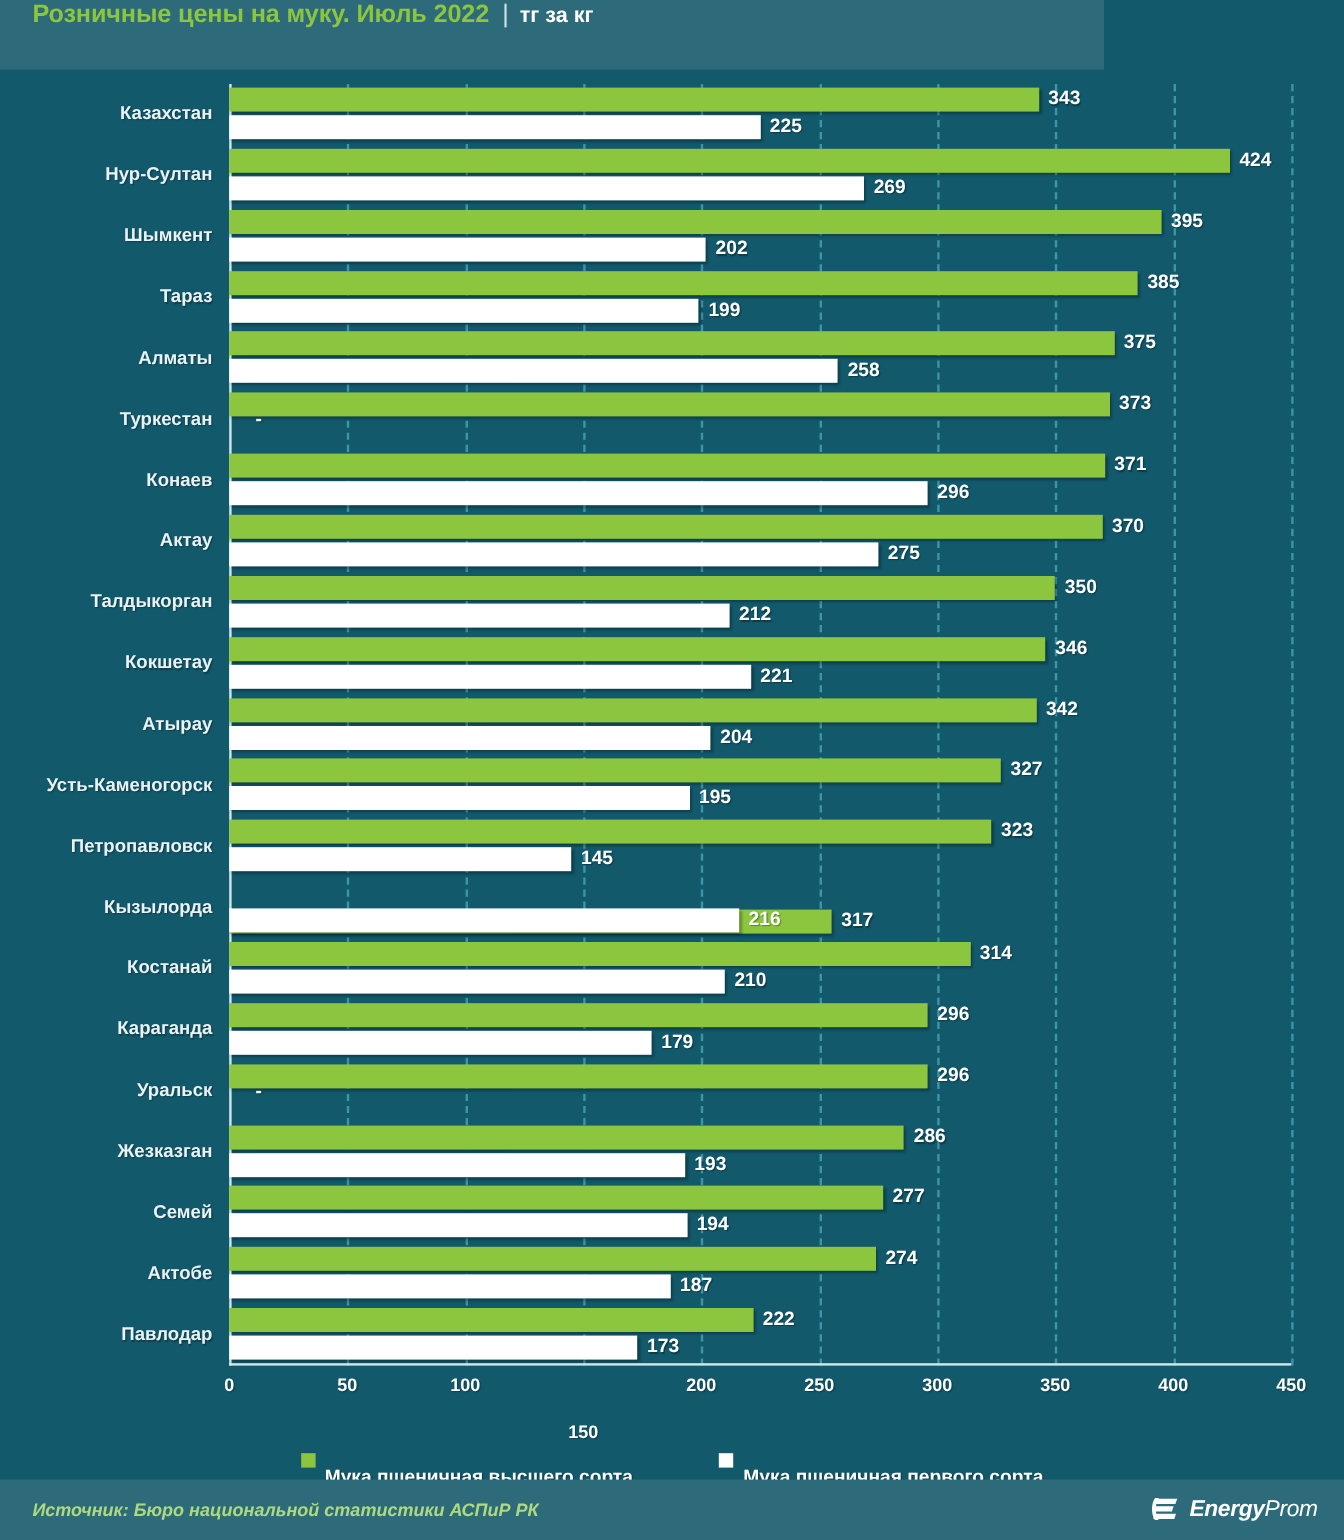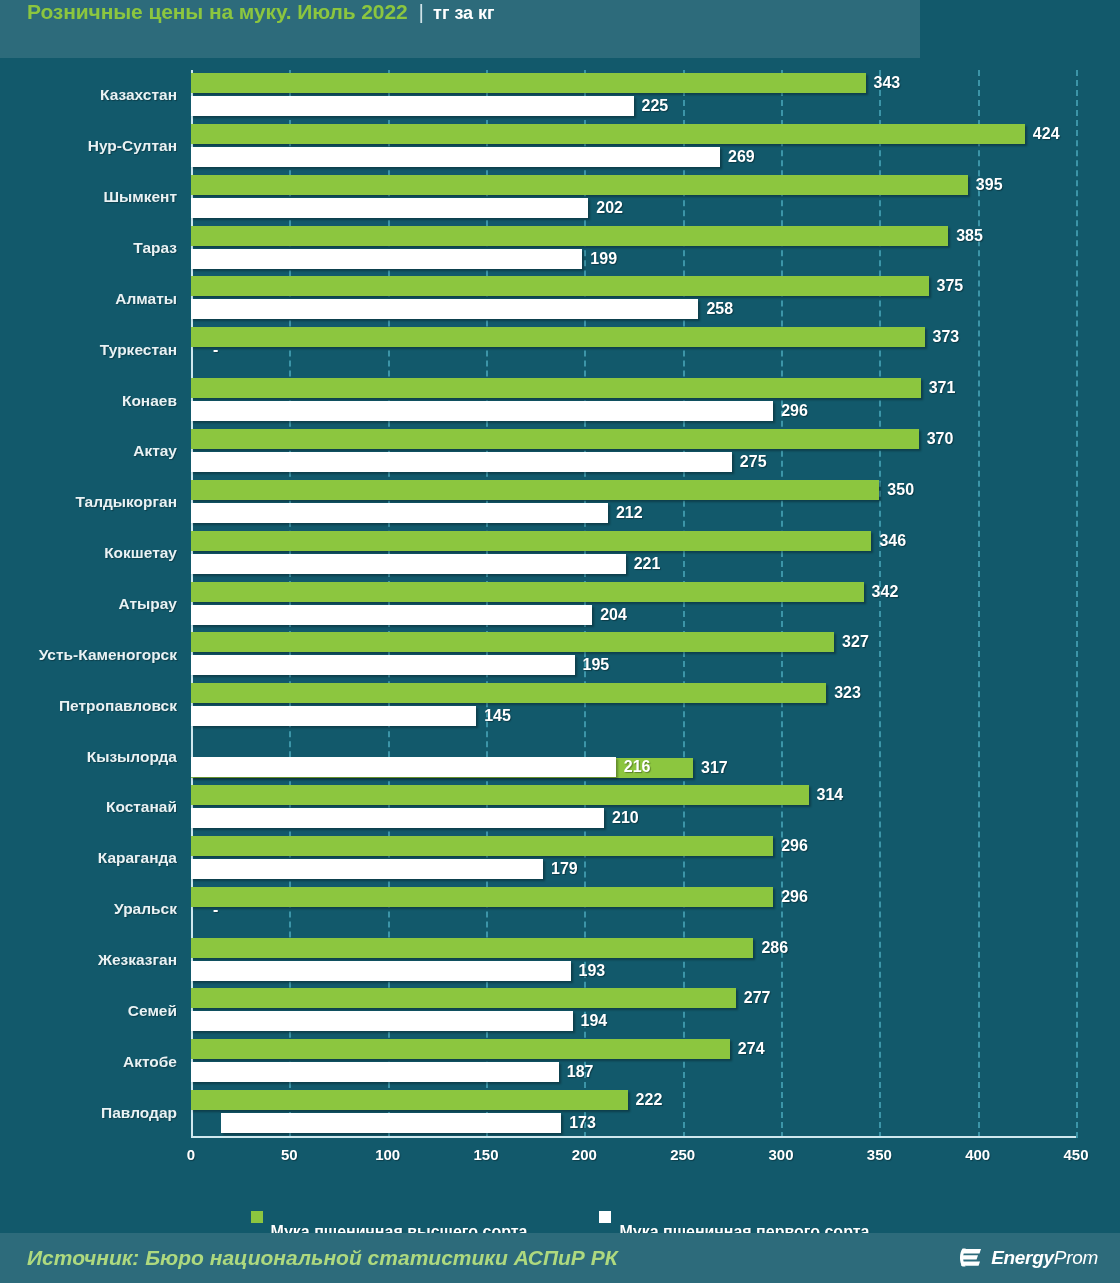--- a/index.html
+++ b/index.html
@@ -49,21 +49,21 @@
   
   .footer {
     position: absolute; left: 0; bottom: 0;
     width: 1120px; height: 50px;
     background: #2d6b7b;
     display: flex; align-items: center; justify-content: space-between;
   }
   .source-text {
     padding-left: 27px;
     color: #aed97f;
-    font-size: 21px;
+    font-size: 15px;
     font-style: italic;
     font-weight: bold;
   }
   .logo {
     display: flex; align-items: center;
     padding-right: 22px;
     gap: 7px;
   }
   .logo-mark { width: 26px; height: 26px; display: block; }
   .logo-text { font-size: 19px; font-style: italic; letter-spacing: -0.3px; }
@@ -376,33 +376,33 @@
           </div>
           <div class="bar s2" style="width: 367.767px;">
             <span class="vlabel">187</span>
           </div>
         </div>
         <div class="row" style="top: 1017.14px; height: 50.8571px;">
           <div class="catlabel">Павлодар</div>
           <div class="bar s1" style="width: 436.6px;">
             <span class="vlabel">222</span>
           </div>
-          <div class="bar s2" style="width: 340.233px; margin-left: 30px;">
+          <div class="bar s2" style="width: 340.233px;">
             <span class="vlabel">173</span>
           </div>
         </div>
       </div>
     <div class="axis-bottom"></div>
   </div>
 
   <div class="ticks" id="ticks">
       <div class="tick" style="left: 0px;">0</div>
       <div class="tick" style="left: 98.3333px;">50</div>
       <div class="tick" style="left: 196.667px;">100</div>
-      <div class="tick" style="left: 295px;">150</div>
+      <div class="tick" style="left: 295px; margin-top: 39px;">150</div>
       <div class="tick" style="left: 393.333px;">200</div>
       <div class="tick" style="left: 491.667px;">250</div>
       <div class="tick" style="left: 590px;">300</div>
       <div class="tick" style="left: 688.333px;">350</div>
       <div class="tick" style="left: 786.667px;">400</div>
       <div class="tick" style="left: 885px;">450</div>
     </div>
 
   <div class="legend" id="legend">
       <div class="legend-item">

